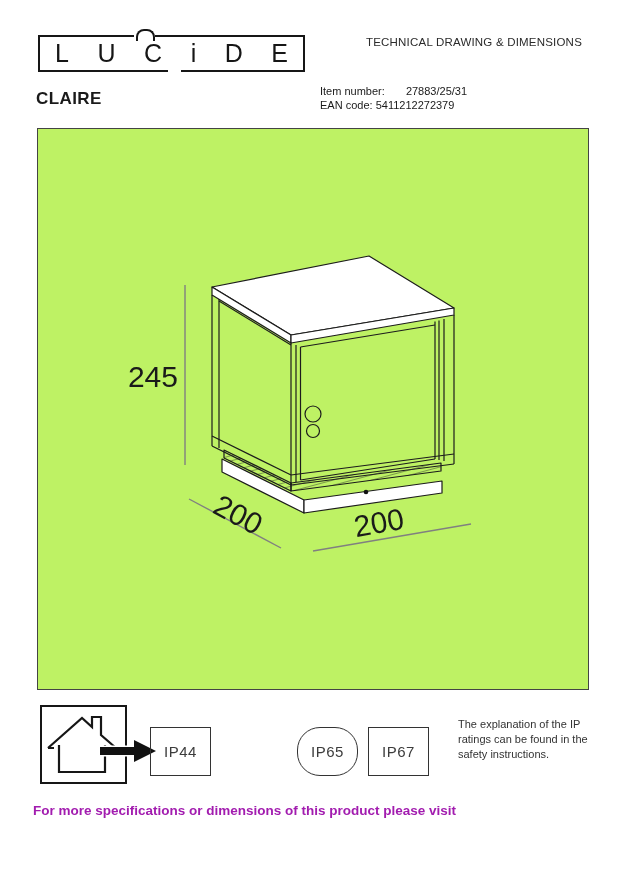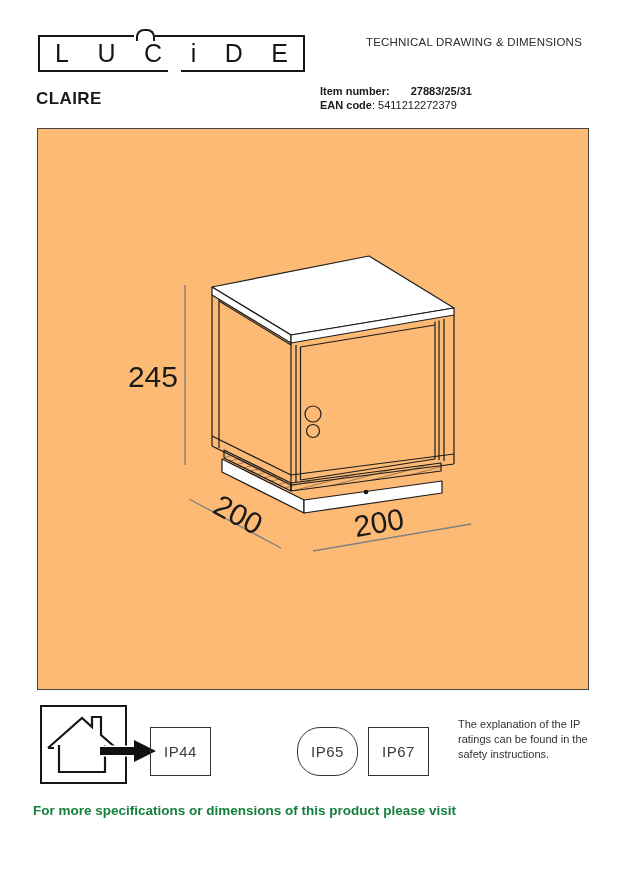--- a/index.html
+++ b/index.html
@@ -12,31 +12,31 @@
             display:flex;justify-content:space-between;align-items:center;padding:0 15px;}
   .logo-letter{font-size:25px;font-weight:400;color:#161616;line-height:1;}
   .logo-gap-top{left:94px;top:-2px;width:21px;height:2px;background:#fff;}
   .logo-gap-bottom{left:128px;bottom:-2px;width:13px;height:2px;background:#fff;}
   .logo-hook{left:96px;top:-8px;width:15px;height:10px;border:2px solid #161616;border-bottom:none;
              border-radius:8px 8px 0 0;background:#fff;}
 
   .doc-title{top:36px;right:38px;font-size:11.5px;letter-spacing:.2px;color:#2b2b2b;margin-left:24px;}
   .product-name{left:36px;top:89px;font-size:17px;font-weight:bold;letter-spacing:.4px;}
   .item-block{left:302px;top:85px;font-size:11px;line-height:13.5px;color:#1a1a1a;}
-  .b{font-weight:bold;padding-left:18px;}
+  .b{font-weight:normal;padding-left:18px;}
 
-  .drawing-frame{left:37px;top:128px;width:550px;height:560px;border:1.5px solid #444;background:#fdba74;}
+  .drawing-frame{left:37px;top:128px;width:550px;height:560px;border:1.5px solid #444;background:#bef264;}
 
   
   .house-box{left:40px;top:705px;width:87px;height:79px;border:2px solid #161616;box-sizing:border-box;}
   .ip-box{top:727px;width:61px;height:49px;border:1.5px solid #333;box-sizing:border-box;
           display:flex;align-items:center;justify-content:center;font-size:15px;color:#3c3c3c;letter-spacing:.5px;}
   .ip-note{left:458px;top:717px;width:132px;font-size:11px;line-height:15px;color:#333;}
 
-  .footer-line{left:33px;top:803px;font-size:13.5px;font-weight:bold;color:#15803d;}
+  .footer-line{left:33px;top:803px;font-size:13.5px;font-weight:bold;color:#a21caf;}
   .footer-site{left:33px;top:820px;font-size:21px;font-weight:bold;letter-spacing:.3px;color:#111;}
 
   svg text{font-family:"Liberation Sans",sans-serif;}
 </style>
 </head>
 <body>
 
 <div id="canvas">
 
   <div class="abs logo-box">

